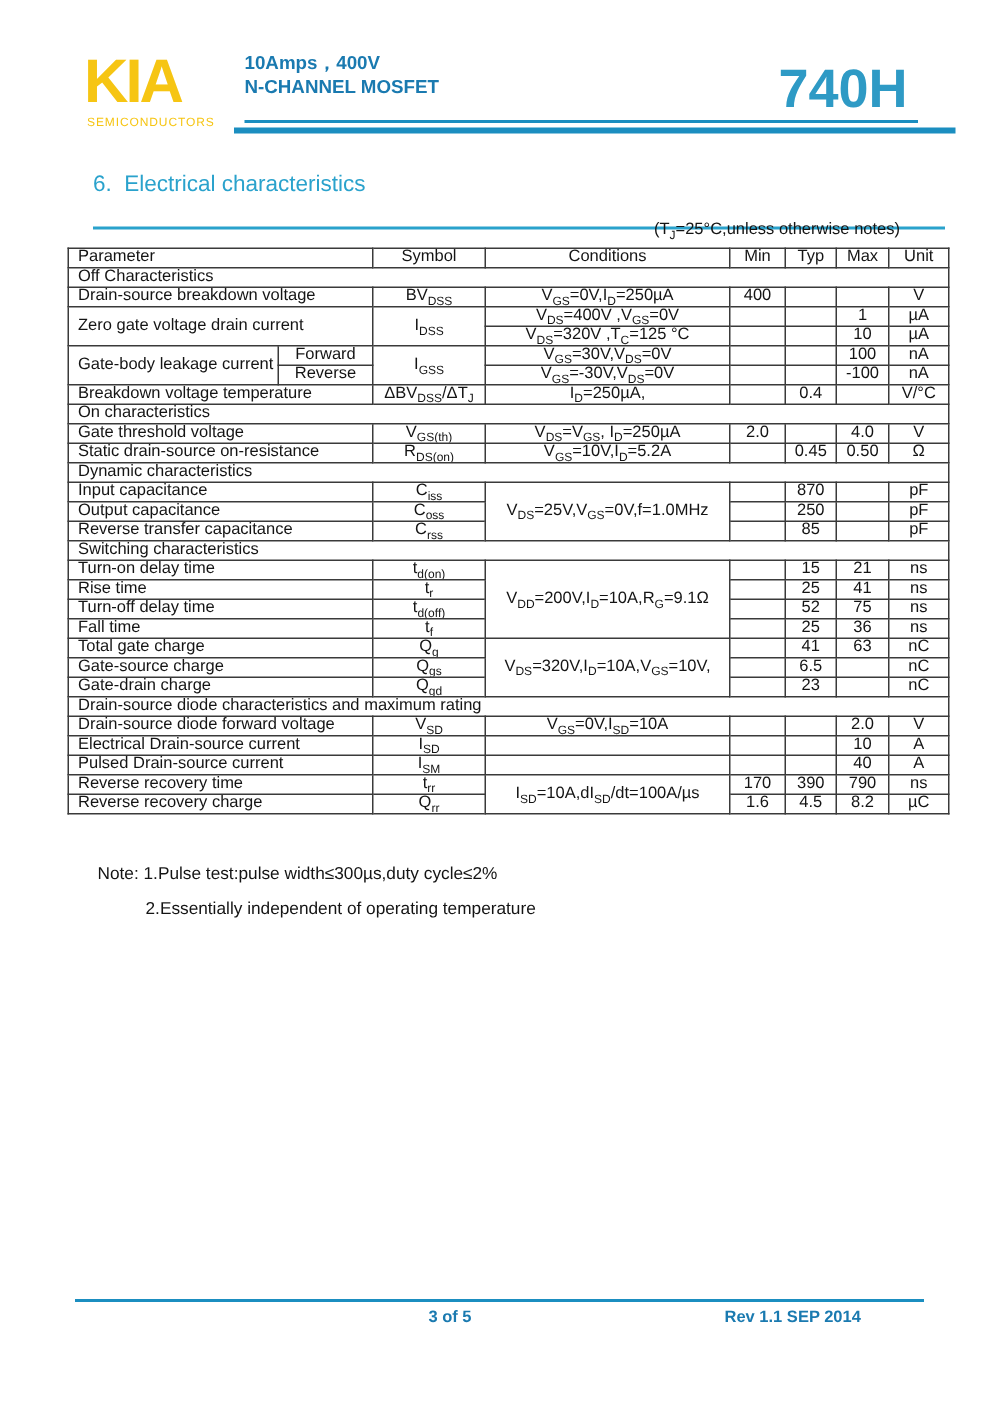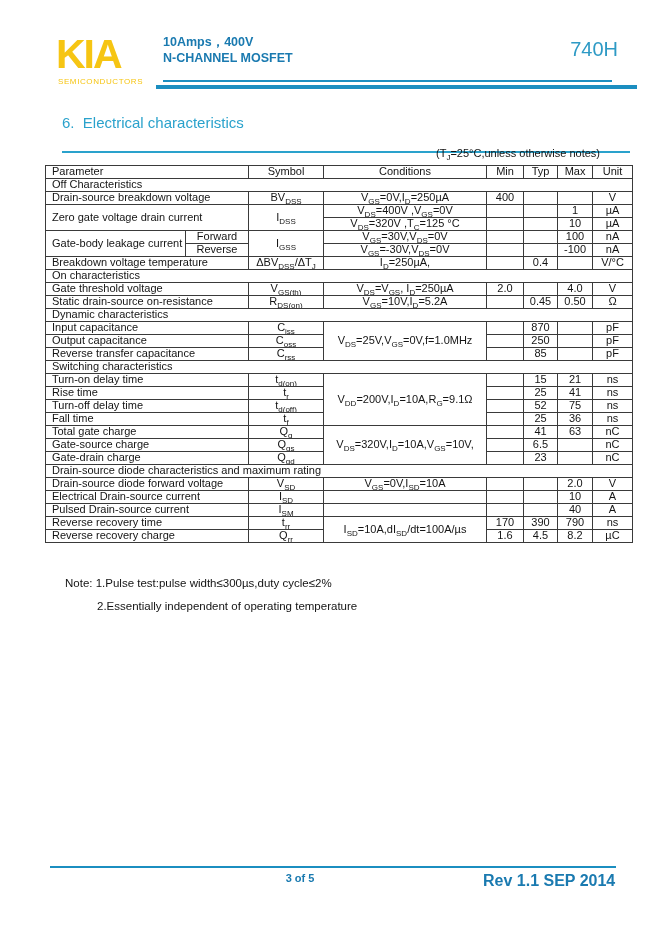--- a/index.html
+++ b/index.html
@@ -22,22 +22,22 @@
     position:absolute; left:58px; top:77px;
     font-size:8px; letter-spacing:0.6px;
     color:var(--logo_yellow,#f6c513);
   }
   .product {
     position:absolute; left:163px; top:34px;
     font-size:12.5px; font-weight:bold; line-height:16px;
     color:var(--accent_dark,#1a7ab0);
   }
   .partnum {
-    position:absolute; right:44px; top:38px;
-    font-size:20px; font-weight:normal;
+    position:absolute; right:57px; top:38px;
+    font-size:36px; font-weight:bold;
     color:var(--part_number_color,#2e9ac5);
   }
   .rule-thin  { position:absolute; left:163px; top:80px; width:449px; height:2px; background:var(--accent,#1b8ec0); }
   .rule-thick { position:absolute; left:156px; top:85px; width:481px; height:4px; background:var(--accent,#1b8ec0); }
 
   
   .sec-title {
     position:absolute; left:62px; top:114px; width:568px;
     font-size:15px; color:var(--heading,#2aa2cc);
     border-bottom:2px solid var(--heading,#2aa2cc);
@@ -69,21 +69,21 @@
 
   
   .note1 { position:absolute; left:65px; top:577px; font-size:11.5px; }
   .note2 { position:absolute; left:97px; top:600px; font-size:11.5px; }
 
   
   .foot-rule { position:absolute; left:50px; top:866px; width:566px; height:2px; background:var(--accent,#1b8ec0); }
   .foot-page { position:absolute; left:260px; top:872px; width:80px; text-align:center;
                font-size:11px; font-weight:bold; color:var(--accent_dark,#1a7ab0); }
   .foot-rev  { position:absolute; left:483px; top:872px;
-               font-size:16px; font-weight:bold; color:var(--accent_dark,#1a7ab0); }
+               font-size:11px; font-weight:bold; color:var(--accent_dark,#1a7ab0); }
 </style>
 </head>
 <body>
 
 <div class="page">
 
   <div class="logo-text">KIA</div>
   <div class="logo-sub">SEMICONDUCTORS</div>
 
   <div class="product">

